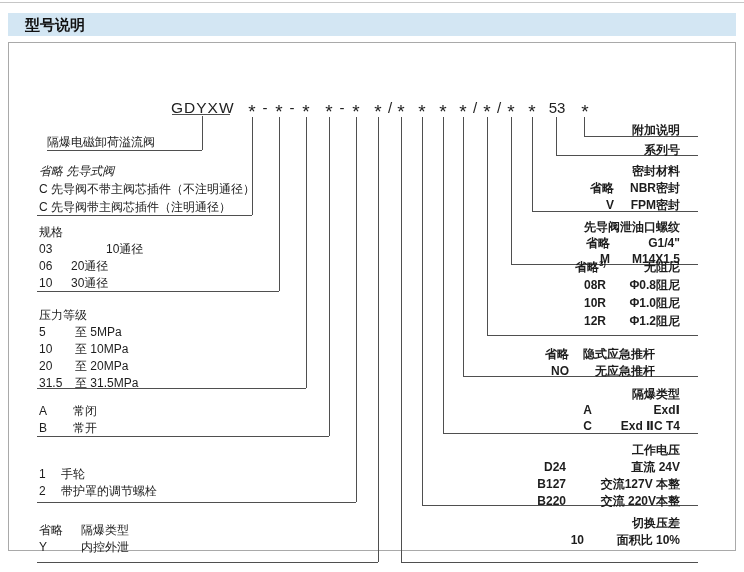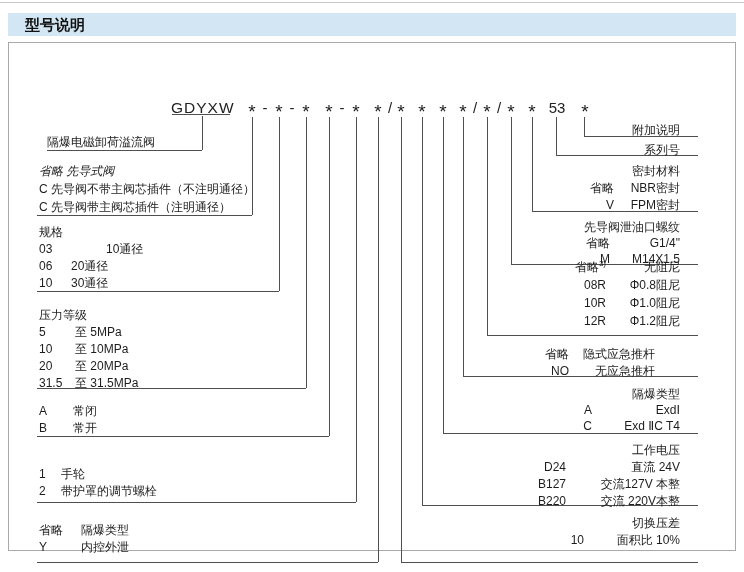--- a/index.html
+++ b/index.html
@@ -11,21 +11,21 @@
         line-height:23px;color:#111;}
   .panel{position:absolute;left:8px;top:42px;width:726px;height:507px;background:#fff;
         border:1px solid #a9a9a9;}
   .code-prefix{position:absolute;left:162px;top:56px;font-size:15.5px;letter-spacing:1px;color:#222;}
   .tok{position:absolute;top:56px;transform:translateX(-50%);font-size:15px;color:#222;white-space:pre;}
   .tok.star{top:58px;font-size:19px;}
   .vline{position:absolute;width:1px;background:#4f4f4f;}
   .hline{position:absolute;height:1px;background:#4f4f4f;}
   .lgroup{position:absolute;font-size:12px;font-weight:500;}
   .rgroup{position:absolute;display:flex;flex-direction:column;align-items:flex-end;
-          font-size:12px;font-weight:400;}
+          font-size:12px;font-weight:700;}
   .row{display:flex;align-items:flex-start;white-space:nowrap;}
   .cc{display:inline-block;text-align:left;flex:none;}
   .ll{display:inline-block;margin-left:6px;text-align:left;}
   .rrow{display:flex;justify-content:flex-end;white-space:nowrap;}
   .rc{display:inline-block;text-align:right;flex:none;}
   .rl{display:inline-block;margin-left:8px;text-align:right;flex:none;}
   .rtitle{display:inline-block;text-align:right;white-space:nowrap;}
   sup{font-size:8px;line-height:1;}
 </style>
 </head>

